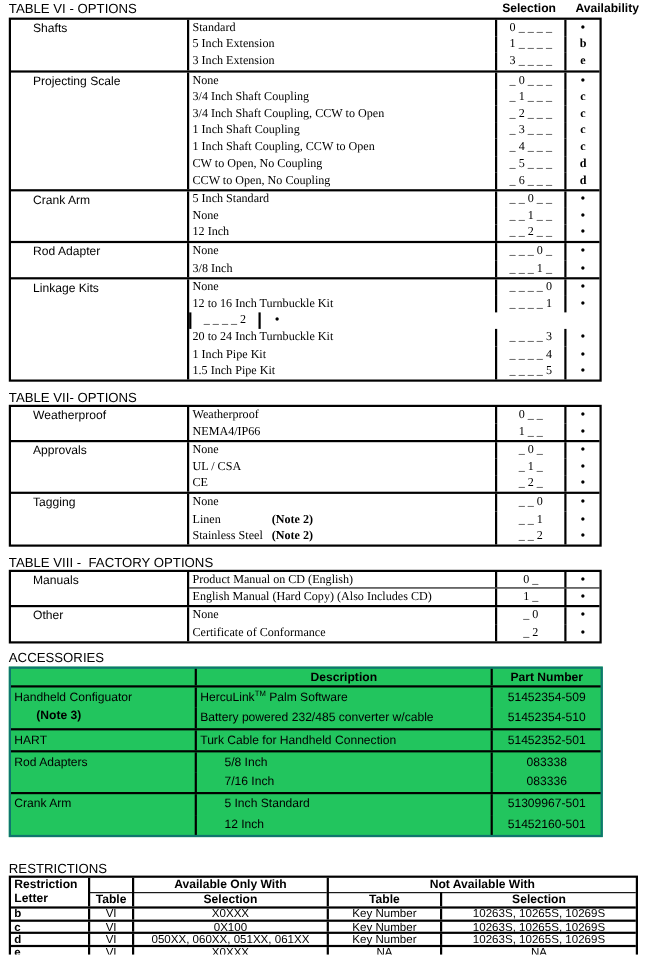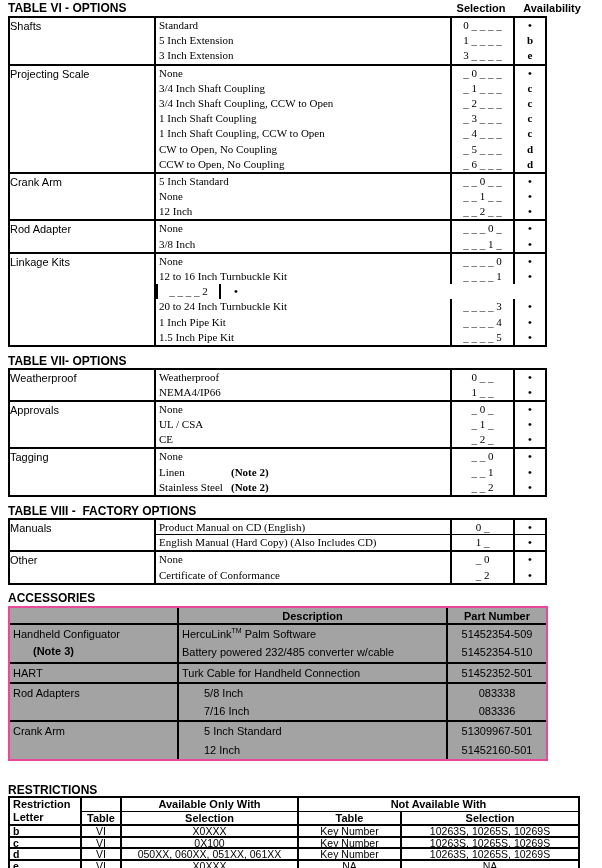--- a/index.html
+++ b/index.html
@@ -1,41 +1,41 @@
 <!DOCTYPE html>
 <html><head>
 <meta charset="utf-8">
 <style>
   html,body{margin:0;padding:0;background:#fff;}
   .page{position:relative;width:602px;height:868px;background:#ffffff;overflow:hidden;
         font-family:"Liberation Sans",sans-serif;color:#000;}
   .abs{position:absolute;}
-  .ttl{font-weight:bold;font-size:12px;white-space:pre;}
+  .ttl{font-weight:normal;font-size:12px;white-space:pre;}
   .bold{font-weight:bold;}
   *{box-sizing:border-box;}
 
   
   .otable{position:absolute;left:8px;width:539px;border:2px solid #000;background:#fff;}
   .og{display:flex;}
   .og + .og{border-top:2px solid #000;}
-  .oc1{width:146px;border-right:2px solid #000;padding:1px 2px 0 0;font-size:11px;line-height:14px;}
+  .oc1{width:162px;border-right:2px solid #000;padding:1px 2px 0 20px;font-size:11px;line-height:14px;}
   .orows{flex:1;display:flex;flex-direction:column;font-family:Liberation Serif, serif;}
   .orow{display:flex;height:var(--rh);line-height:var(--rh);}
   .orow.rdiv{border-bottom:1px solid #000;}
   .odesc{flex:1;padding-left:3px;font-size:11px;overflow:hidden;white-space:nowrap;}
   .dlabel{display:inline-block;min-width:72px;}
   .note{font-weight:bold;font-size:11px;}
   .osel{width:63px;border-left:2px solid #000;text-align:center;font-size:11px;white-space:pre;}
   .oavail{width:32px;border-left:2px solid #000;text-align:center;font-weight:bold;font-size:11px;}
   .t6{--rh:15.2px;} .t7{--rh:15.1px;} .t8{--rh:15.2px;}
   .selhdr{position:absolute;left:447px;top:2px;width:68px;text-align:center;font-weight:bold;font-size:11px;}
   .avhdr{position:absolute;left:511px;top:2px;width:82px;text-align:center;font-weight:bold;font-size:11px;}
 
   
-  .acc{position:absolute;left:8px;width:540px;border:2px solid #ec4899;background:#a3a3a3;}
+  .acc{position:absolute;left:8px;width:540px;border:2px solid #0f766e;background:#22c55e;}
   .ahead{display:flex;height:17px;line-height:16px;border-bottom:2px solid #000;}
   .ahc1{width:167px;}
   .ahdesc{flex:1;border-left:2px solid #000;text-align:center;font-size:11px;}
   .ahpart{width:100px;border-left:2px solid #000;text-align:center;font-size:11px;}
   .ag{display:flex;}
   .ag + .ag{border-top:2px solid #000;}
   .ac1{width:167px;padding:1px 2px 0 3px;font-size:11px;line-height:17px;}
   .acnote{padding-left:20px;font-size:11px;line-height:17px;}
   .arows{flex:1;display:flex;flex-direction:column;}
   .arow{display:flex;height:18.3px;line-height:18.3px;}

